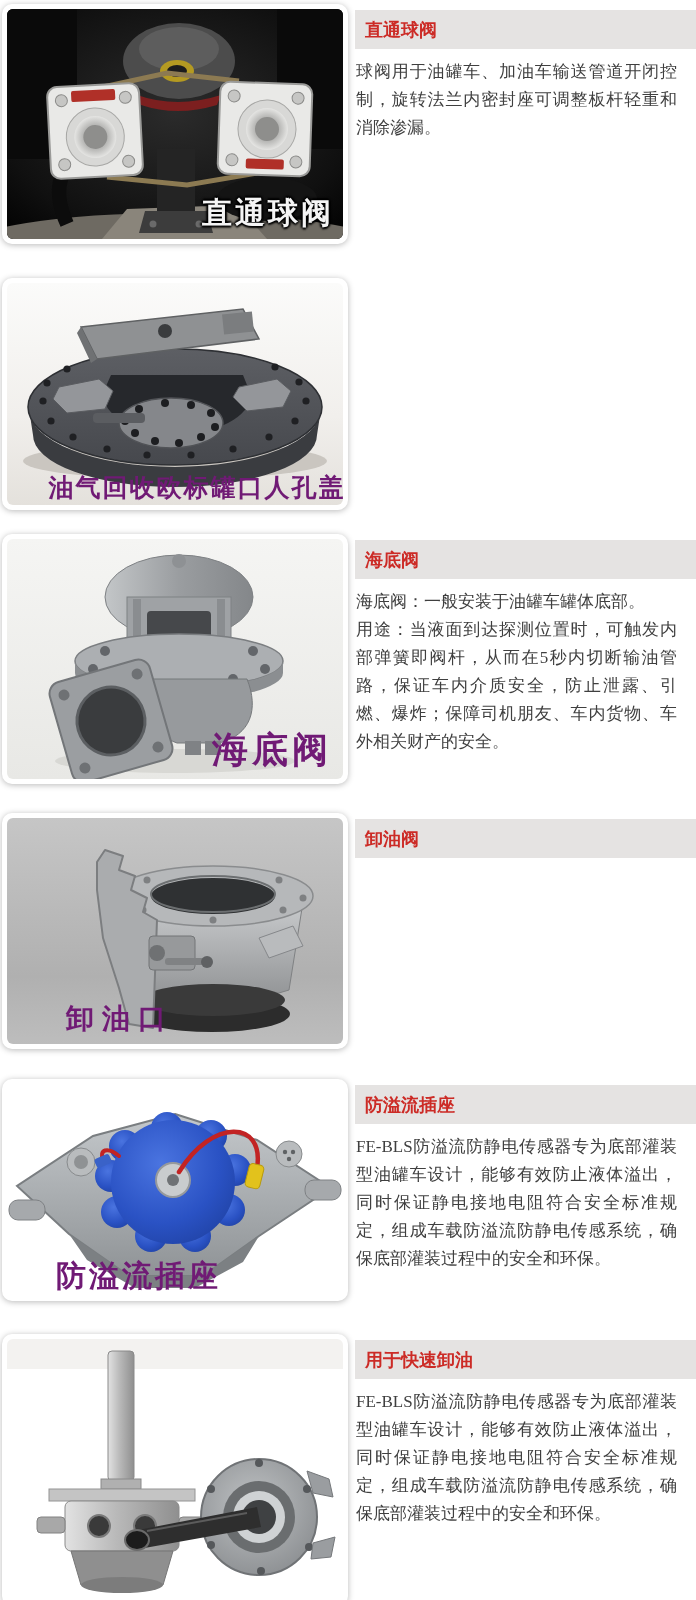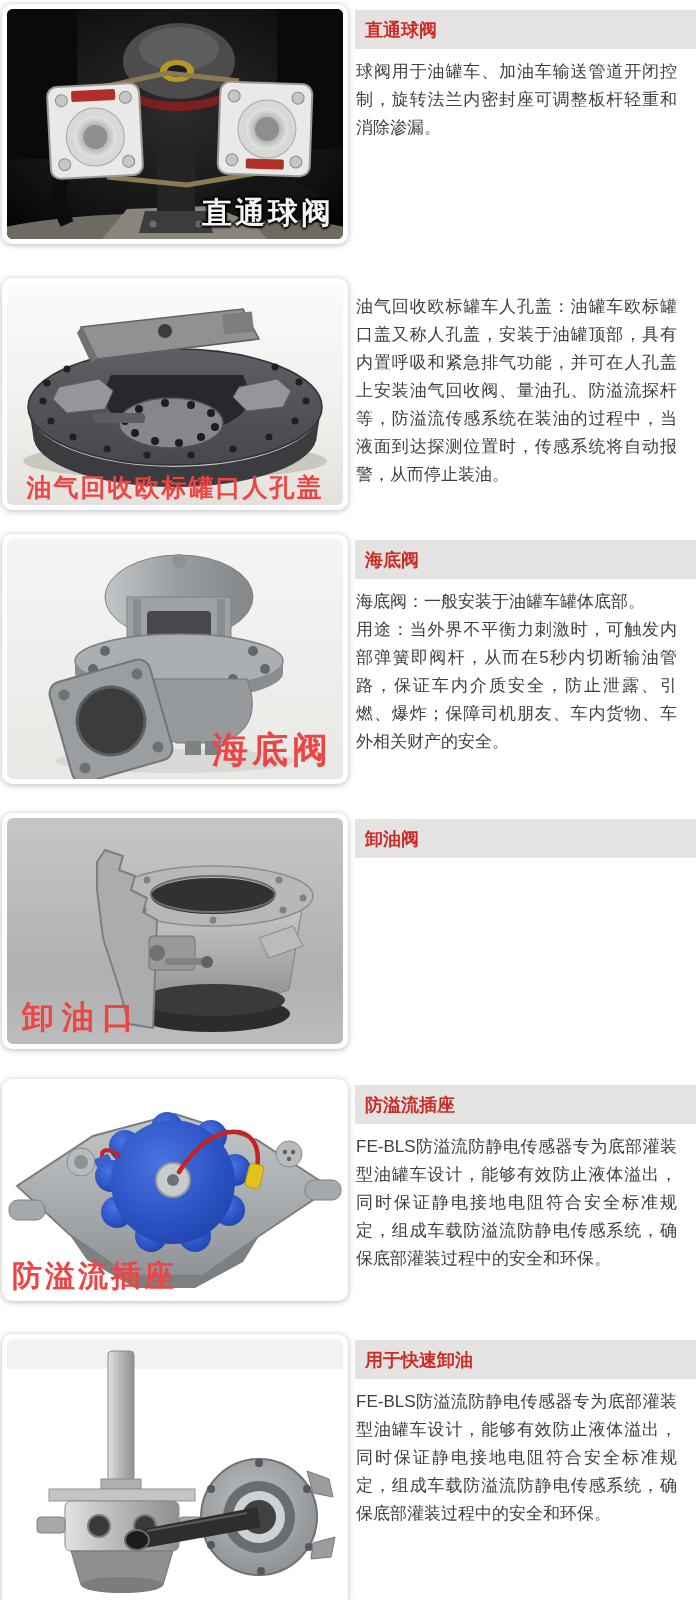--- a/index.html
+++ b/index.html
@@ -32,25 +32,25 @@
     position:absolute;
     font-weight:bold;
     font-family:"Liberation Serif","DejaVu Serif",serif;
     white-space:nowrap;
     line-height:1;
   }
   .cap-light{
     color:#f5f5f5;
     text-shadow:-2px 0 2px #000,2px 0 2px #000,0 -2px 2px #000,0 2px 2px #000;
   }
-  .cap-dark{color:#ef4444;}
+  .cap-dark{color:#701a75;padding-left:44px;}
   .cap1{right:14px;bottom:16px;font-size:30px;letter-spacing:3px;}
   .cap2{left:0;right:0;bottom:10px;text-align:center;font-size:25px;letter-spacing:2px;}
   .cap3{right:16px;bottom:16px;font-size:36px;letter-spacing:4px;}
-  .cap4{left:20px;bottom:16px;font-size:32px;letter-spacing:8px;}
+  .cap4{left:20px;bottom:16px;font-size:28px;letter-spacing:8px;}
   .cap5{left:10px;bottom:10px;font-size:30px;letter-spacing:3px;}
   .text-col{
     flex:1 1 auto;
     margin-left:7px;
     padding-top:6px;
     min-width:0;
   }
   .sec-title{
     background:#e5e3e2;
     color:#cc2b26;
@@ -58,20 +58,21 @@
     font-size:18px;
     padding:8px 10px 7px 10px;
   }
   .sec-body{
     font-size:17px;
     line-height:28px;
     padding:9px 19px 0 1px;
     color:#3f3f3f;
     white-space:pre-line;
     text-align:justify;
+    font-family:Liberation Serif, serif;
   }
 </style>
 </head>
 <body>
 
 <div class="page">
 
   <div class="section sec1">
     <div class="figure">
       <svg width="336" height="230" viewBox="0 0 336 230">
@@ -188,21 +189,20 @@
           <circle cx="204" cy="130" r="4"></circle>
             <circle cx="184" cy="122" r="4"></circle>
             <circle cx="158" cy="120" r="4"></circle>
             <circle cx="132" cy="126" r="4"></circle>
         </g>
         <rect x="86" y="130" width="52" height="10" rx="4" fill="#5b5d61"></rect>
       </svg>
       <div class="caption cap-dark cap2">油气回收欧标罐口人孔盖</div>
     </div>
     <div class="text-col">
-      <div class="sec-body">油气回收欧标罐车人孔盖：油罐车欧标罐口盖又称人孔盖，安装于油罐顶部，具有内置呼吸和紧急排气功能，并可在人孔盖上安装油气回收阀、量油孔、防溢流探杆等，防溢流传感系统在装油的过程中，当液面到达探测位置时，传感系统将自动报警，从而停止装油。</div>
     </div>
   </div>
 
   <div class="section sec3">
     <div class="figure">
       <svg width="336" height="240" viewBox="0 0 336 240">
         <defs>
           <linearGradient id="g3m" x1="0" y1="0" x2="1" y2="0">
             <stop offset="0%" stop-color="#c3c6c8"></stop>
               <stop offset="50%" stop-color="#9a9da0"></stop>
@@ -243,21 +243,21 @@
           <circle cx="0" cy="0" r="34" fill="none" stroke="#5c5f62" stroke-width="3"></circle>
         </g>
         <rect x="178" y="202" width="16" height="14" fill="#7f8285"></rect>
         <rect x="198" y="202" width="16" height="14" fill="#7f8285"></rect>
       </svg>
       <div class="caption cap-dark cap3">海底阀</div>
     </div>
     <div class="text-col">
       <div class="sec-title">海底阀</div>
       <div class="sec-body">海底阀：一般安装于油罐车罐体底部。
-用途：当外界不平衡力刺激时，可触发内部弹簧即阀杆，从而在5秒内切断输油管路，保证车内介质安全，防止泄露、引燃、爆炸；保障司机朋友、车内货物、车外相关财产的安全。</div>
+用途：当液面到达探测位置时，可触发内部弹簧即阀杆，从而在5秒内切断输油管路，保证车内介质安全，防止泄露、引燃、爆炸；保障司机朋友、车内货物、车外相关财产的安全。</div>
     </div>
   </div>
 
   <div class="section sec4">
     <div class="figure">
       <svg width="336" height="226" viewBox="0 0 336 226">
         <defs>
           <linearGradient id="g4bg" x1="0" y1="0" x2="0" y2="1">
             <stop offset="0%" stop-color="#c6c6c6"></stop>
               <stop offset="70%" stop-color="#b0b0b0"></stop>

